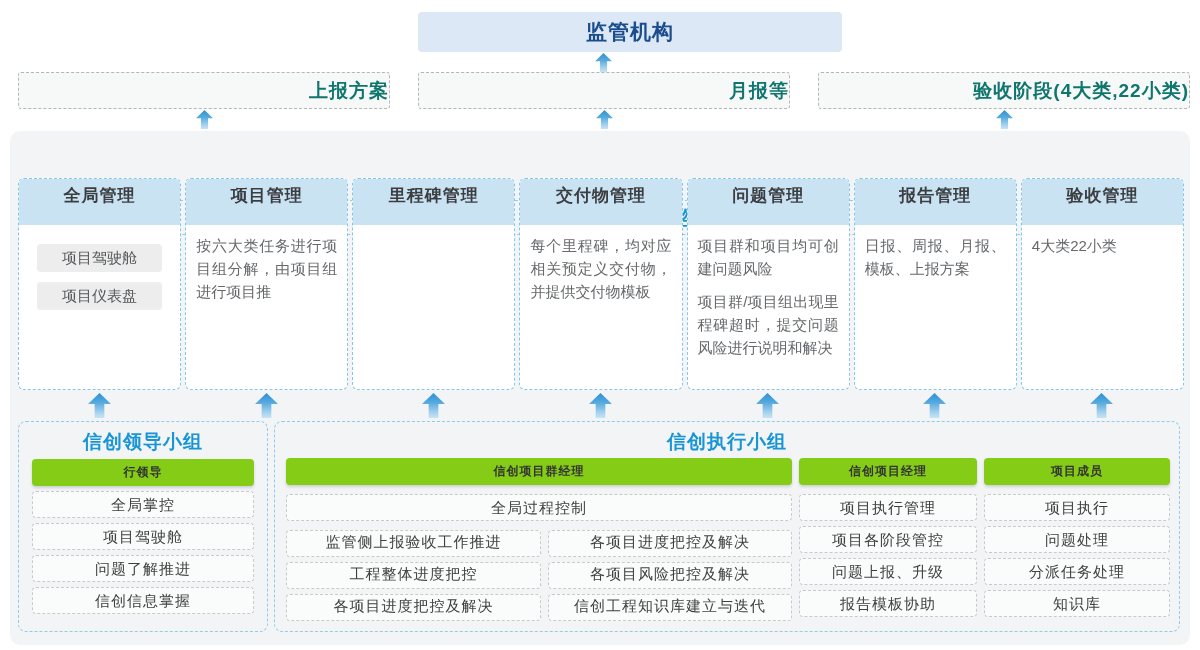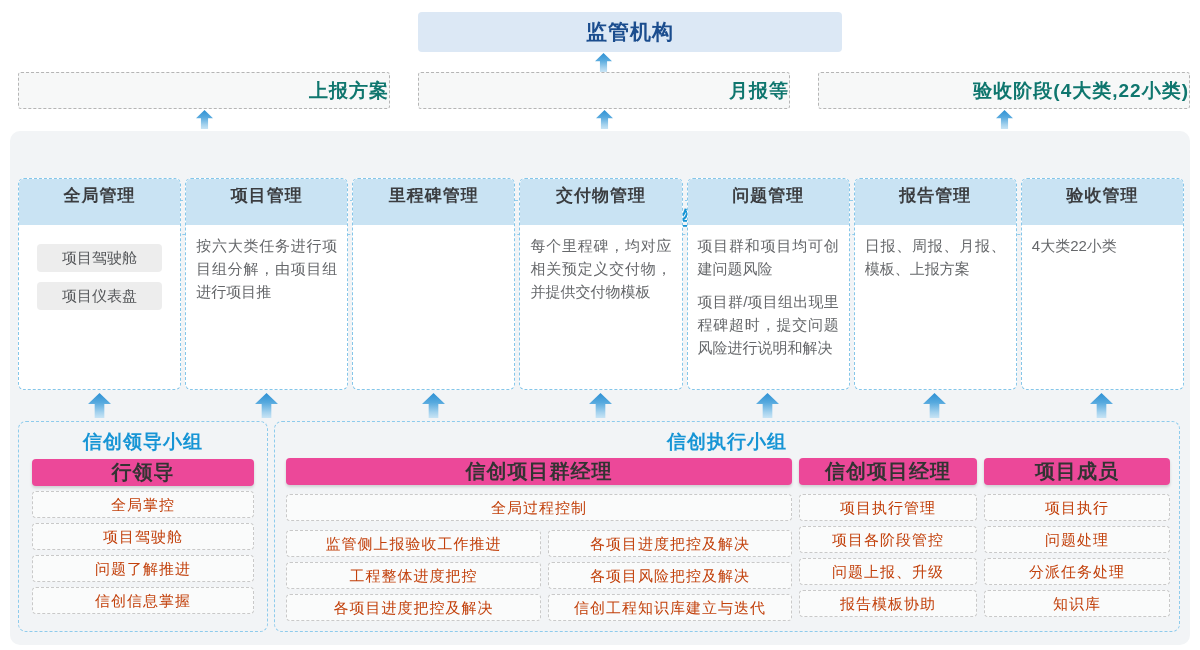--- a/index.html
+++ b/index.html
@@ -97,47 +97,47 @@
     position:absolute;top:290px;height:211px;
     border:1px dashed #8ecbec;border-radius:8px;
   }
   .leader-box{left:8px;width:250px;}
   .exec-box{left:264px;width:906px;}
   .group-title{
     padding-top:7px;text-align:center;
     color:var(--accent-blue);font-size:19px;font-weight:bold;letter-spacing:1px;
   }
   .role-box{
-    height:27px;background:#ec4899;border-radius:4px;
+    height:27px;background:#84cc16;border-radius:4px;
     box-shadow:0 2px 3px rgba(0,0,0,0.15);
-    color:#333;font-size:20px;font-weight:bold;
+    color:#333;font-size:12px;font-weight:bold;
     text-align:center;line-height:27px;letter-spacing:1px;
   }
   .ditem{
     height:27px;background:#fafbfb;border:1px dashed var(--item-border);
-    border-radius:4px;color:#c2410c;font-size:15px;
+    border-radius:4px;color:#404040;font-size:15px;
     text-align:center;line-height:25px;letter-spacing:1px;
   }
   .leader-box .role-box{margin:4px 13px 0;}
   .leader-box .ditem{margin:5px 13px 0;}
   .leader-box .ditem:first-of-type{margin-top:11px;}
 
   .exec-inner{
     position:absolute;left:11px;right:9px;top:36px;bottom:10px;
     display:flex;gap:7px;
   }
   .exec-col{display:flex;flex-direction:column;}
   .exec-col .role-box{margin-bottom:9px;}
   .exec-col .ditem{margin-bottom:5px;}
   .pg-col{width:506px;}
   .pm-col{width:178px;}
   .member-col{flex:1 1 auto;}
   .pg-grid{
     display:grid;grid-template-columns:255px 1fr;
-    column-gap:7px;row-gap:5px;margin-top:4px;
+    column-gap:7px;row-gap:5px;margin-top:4px;font-family:Liberation Mono, monospace;
   }
   .pg-grid .ditem{margin-bottom:0;}
   .pg-full{margin-top:0;}
 </style>
 </head>
 <body>
 
 <div class="canvas">
 
   <div class="top-box">监管机构</div>

